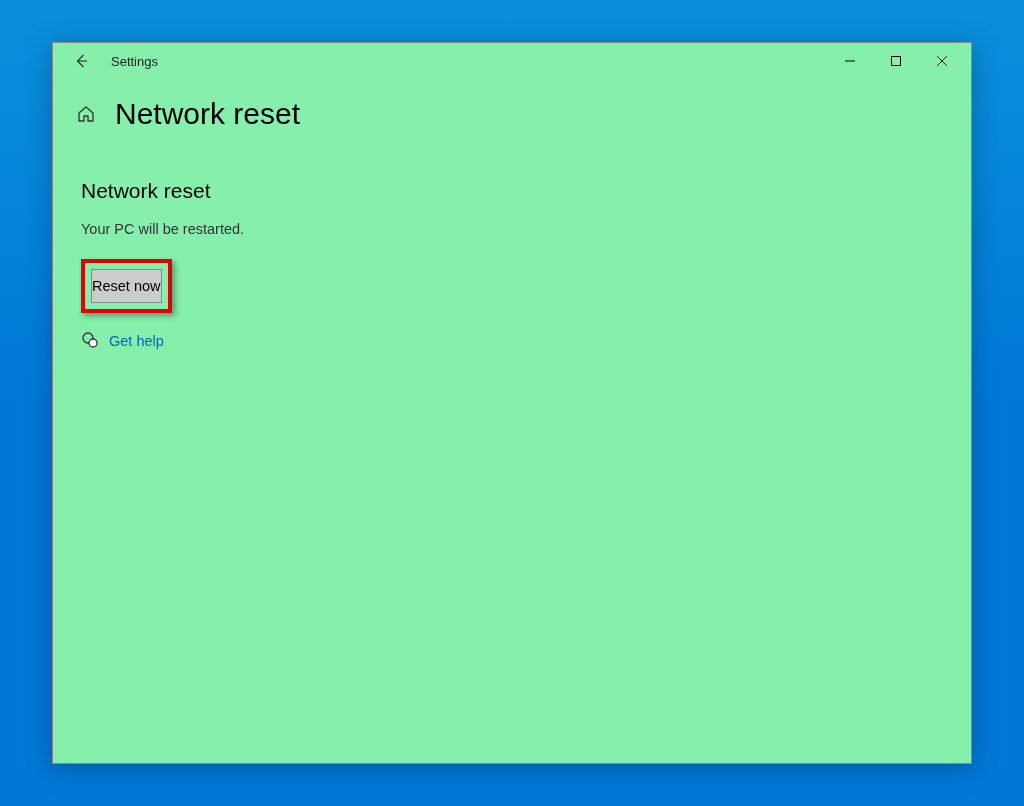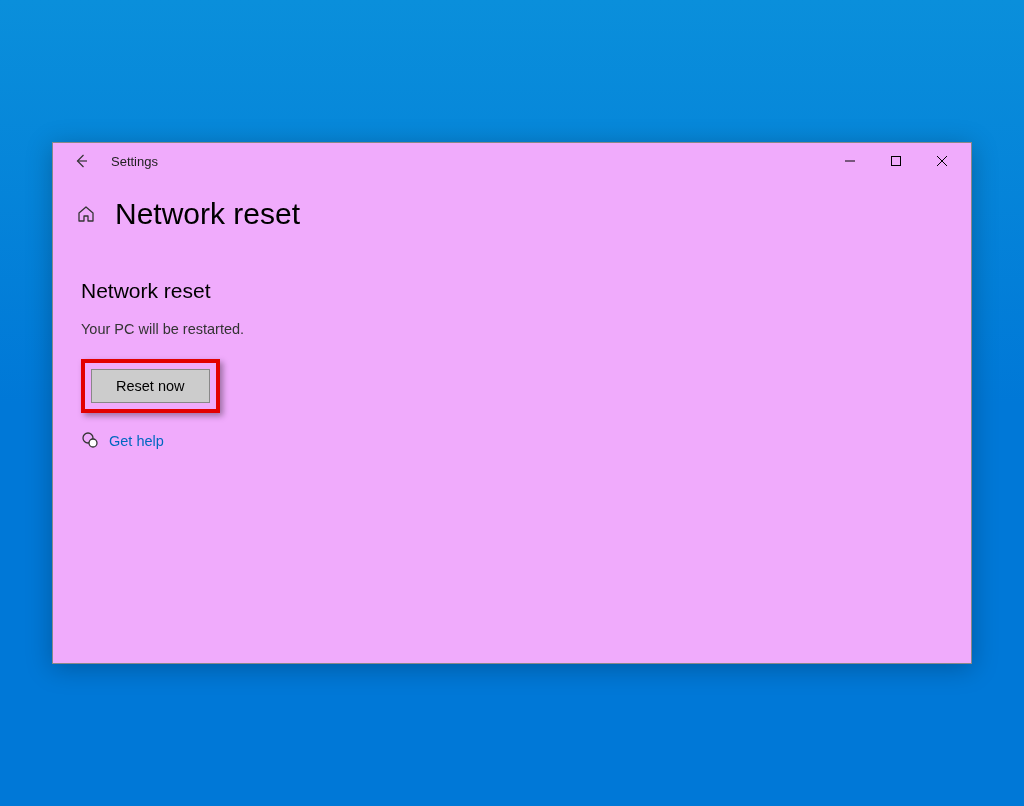--- a/index.html
+++ b/index.html
@@ -11,22 +11,22 @@
     body {
       width: 1024px;
       height: 806px;
       background: linear-gradient(to bottom, #0a8fdb, #0078d7 50%, #0078d7 100%);
       display: flex;
       align-items: center;
       justify-content: center;
     }
     .window {
       width: 920px;
-      height: 522px;
-      background: #f0abfc;
+      height: 722px;
+      background: #86efac;
       border: 1px solid #888;
       position: relative;
       display: flex;
       flex-direction: column;
       box-shadow: 0 4px 24px rgba(0,0,0,0.25);
     }
     .titlebar {
       height: 36px;
       display: flex;
       align-items: center;
@@ -108,21 +108,21 @@
       border: 4px solid #e30000;
       padding: 6px;
       box-shadow: 3px 3px 6px rgba(0,0,0,0.35);
       margin-bottom: 14px;
     }
     .reset-btn {
       background: #cccccc;
       border: 1px solid #888;
       font-size: 14.5px;
       color: #000;
-      padding: 8px 24px;
+      padding: 8px 0;
       cursor: pointer;
       font-family: inherit;
     }
     .help-row {
       display: flex;
       align-items: flex-end;
       gap: 10px;
       margin-top: 4px;
     }
     .help-icon {

